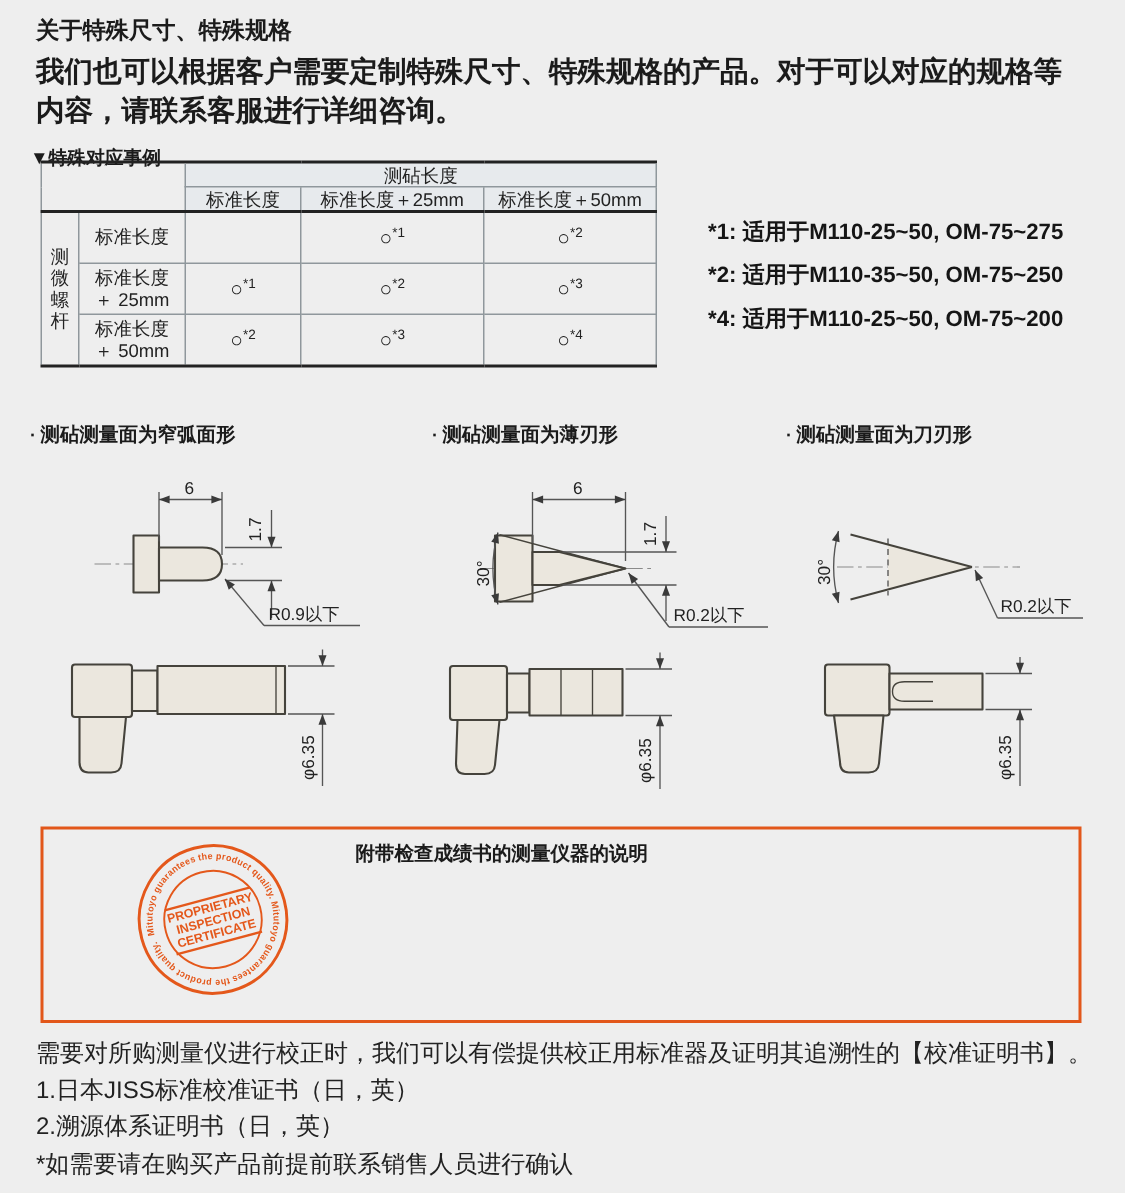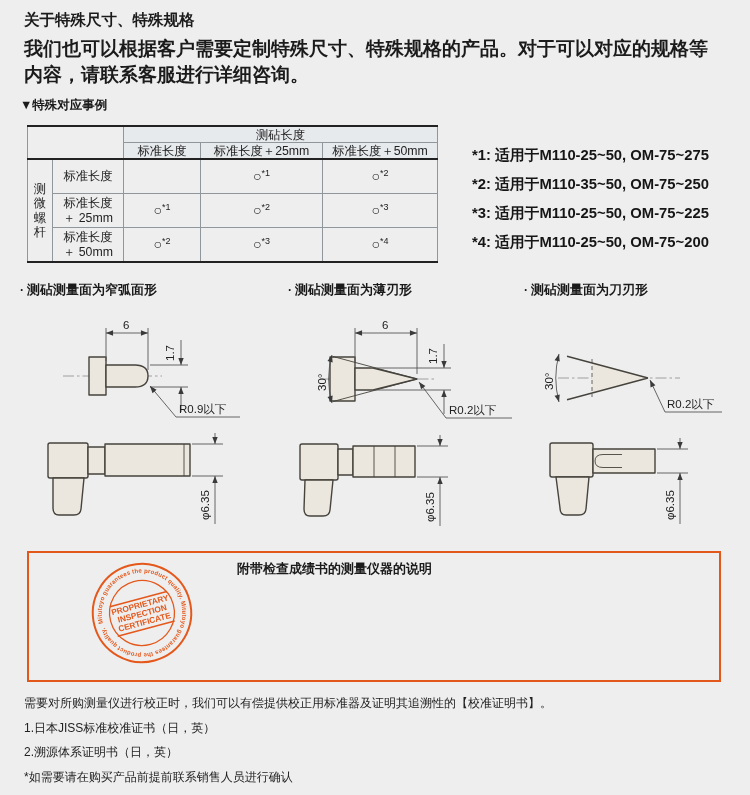--- a/index.html
+++ b/index.html
@@ -4,21 +4,21 @@
 <style>
   html,body{margin:0;padding:0;background:#ededec;}
   .page{position:relative;width:750px;height:795px;background:#eeeeee;overflow:hidden;
         font-family:"Liberation Sans","DejaVu Sans",sans-serif;color:#1b1b1b;}
   .abs{position:absolute;}
   .page-title{left:24px;top:10px;font-size:15.5px;font-weight:bold;font-family:Liberation Mono, monospace;}
   .intro{left:24px;top:36px;width:700px;font-size:19px;font-weight:bold;line-height:26px;}
   .example-label{left:20px;top:97px;font-size:12.5px;font-weight:bold;}
 
   
-  table.spec{position:absolute;left:27px;top:125px;width:410px;border-collapse:collapse;
+  table.spec{position:absolute;left:27px;top:107px;width:410px;border-collapse:collapse;
              table-layout:fixed;font-size:12.3px;color:#222;}
   table.spec td{border:1px solid #8f979c;padding:0;text-align:center;vertical-align:middle;background:transparent;}
   table.spec td.hd{background:#e7eaed;height:15px;line-height:14px;}
   table.spec td.top2{border-top:2px solid #222;}
   table.spec td.bot2{border-bottom:2px solid #222;}
   td.corner{background:transparent;}
   td.vhead span{display:inline-block;width:13px;line-height:14.5px;word-break:break-all;font-size:12.3px;}
   td.rowlabel{text-align:left;padding-left:6px;white-space:pre-line;line-height:15px;}
   tr.datarow td{height:33px;}
   .circ{font-size:14px;}
@@ -43,21 +43,21 @@
   .sealc{fill:none;stroke:#e4581b;}
   .sealline{stroke:#e4581b;stroke-width:1.6;}
   .sealring{font-size:6.3px;font-weight:bold;fill:#e4581b;letter-spacing:.25px;
             font-family:"Liberation Sans","DejaVu Sans",sans-serif;}
   .sealmain{font-size:8.4px;font-weight:bold;fill:#e4581b;
             font-family:"Liberation Sans","DejaVu Sans",sans-serif;}
   .cert-text{position:absolute;left:208px;top:7px;width:482px;}
   .cert-title{font-size:13px;font-weight:bold;margin:0 0 3px 0;}
   .cert-body{font-size:13px;line-height:23.5px;margin:0;text-align:justify;color:#222;}
 
-  .footer{left:24px;top:691px;width:712px;font-size:12px;line-height:24.6px;color:#222;}
+  .footer{left:24px;top:691px;width:712px;font-size:16px;line-height:24.6px;color:#222;}
 </style>
 </head>
 <body>
 
 <div class="page">
 
   <div class="abs page-title">关于特殊尺寸、特殊规格</div>
   <div class="abs intro">我们也可以根据客户需要定制特殊尺寸、特殊规格的产品。对于可以对应的规格等内容，请联系客服进行详细咨询。</div>
   <div class="abs example-label">▼特殊对应事例</div>
 
@@ -99,21 +99,20 @@
       <td class="bot2"><span class="circ">○</span><sup class="mark">*2</sup></td>
       <td class="bot2"><span class="circ">○</span><sup class="mark">*3</sup></td>
       <td class="bot2"><span class="circ">○</span><sup class="mark">*4</sup></td>
     </tr>
   </tbody>
     </table>
 
   <div class="abs notes">
     <div>*1: 适用于M110-25~50, OM-75~275</div>
     <div>*2: 适用于M110-35~50, OM-75~250</div>
-    <div>*3: 适用于M110-25~50, OM-75~225</div>
     <div>*4: 适用于M110-25~50, OM-75~200</div>
   </div>
 
   <div class="abs caption cap1"><span class="bullet">·</span><span>测砧测量面为窄弧面形</span></div>
   <div class="abs caption cap2"><span class="bullet">·</span><span>测砧测量面为薄刃形</span></div>
   <div class="abs caption cap3"><span class="bullet">·</span><span>测砧测量面为刀刃形</span></div>
 
   <svg class="figs" width="750" height="246" viewBox="0 0 750 246">
     <defs>
       <marker id="arr" viewBox="0 0 10 8" refX="9.5" refY="4" markerWidth="9" markerHeight="7" orient="auto-start-reverse">

